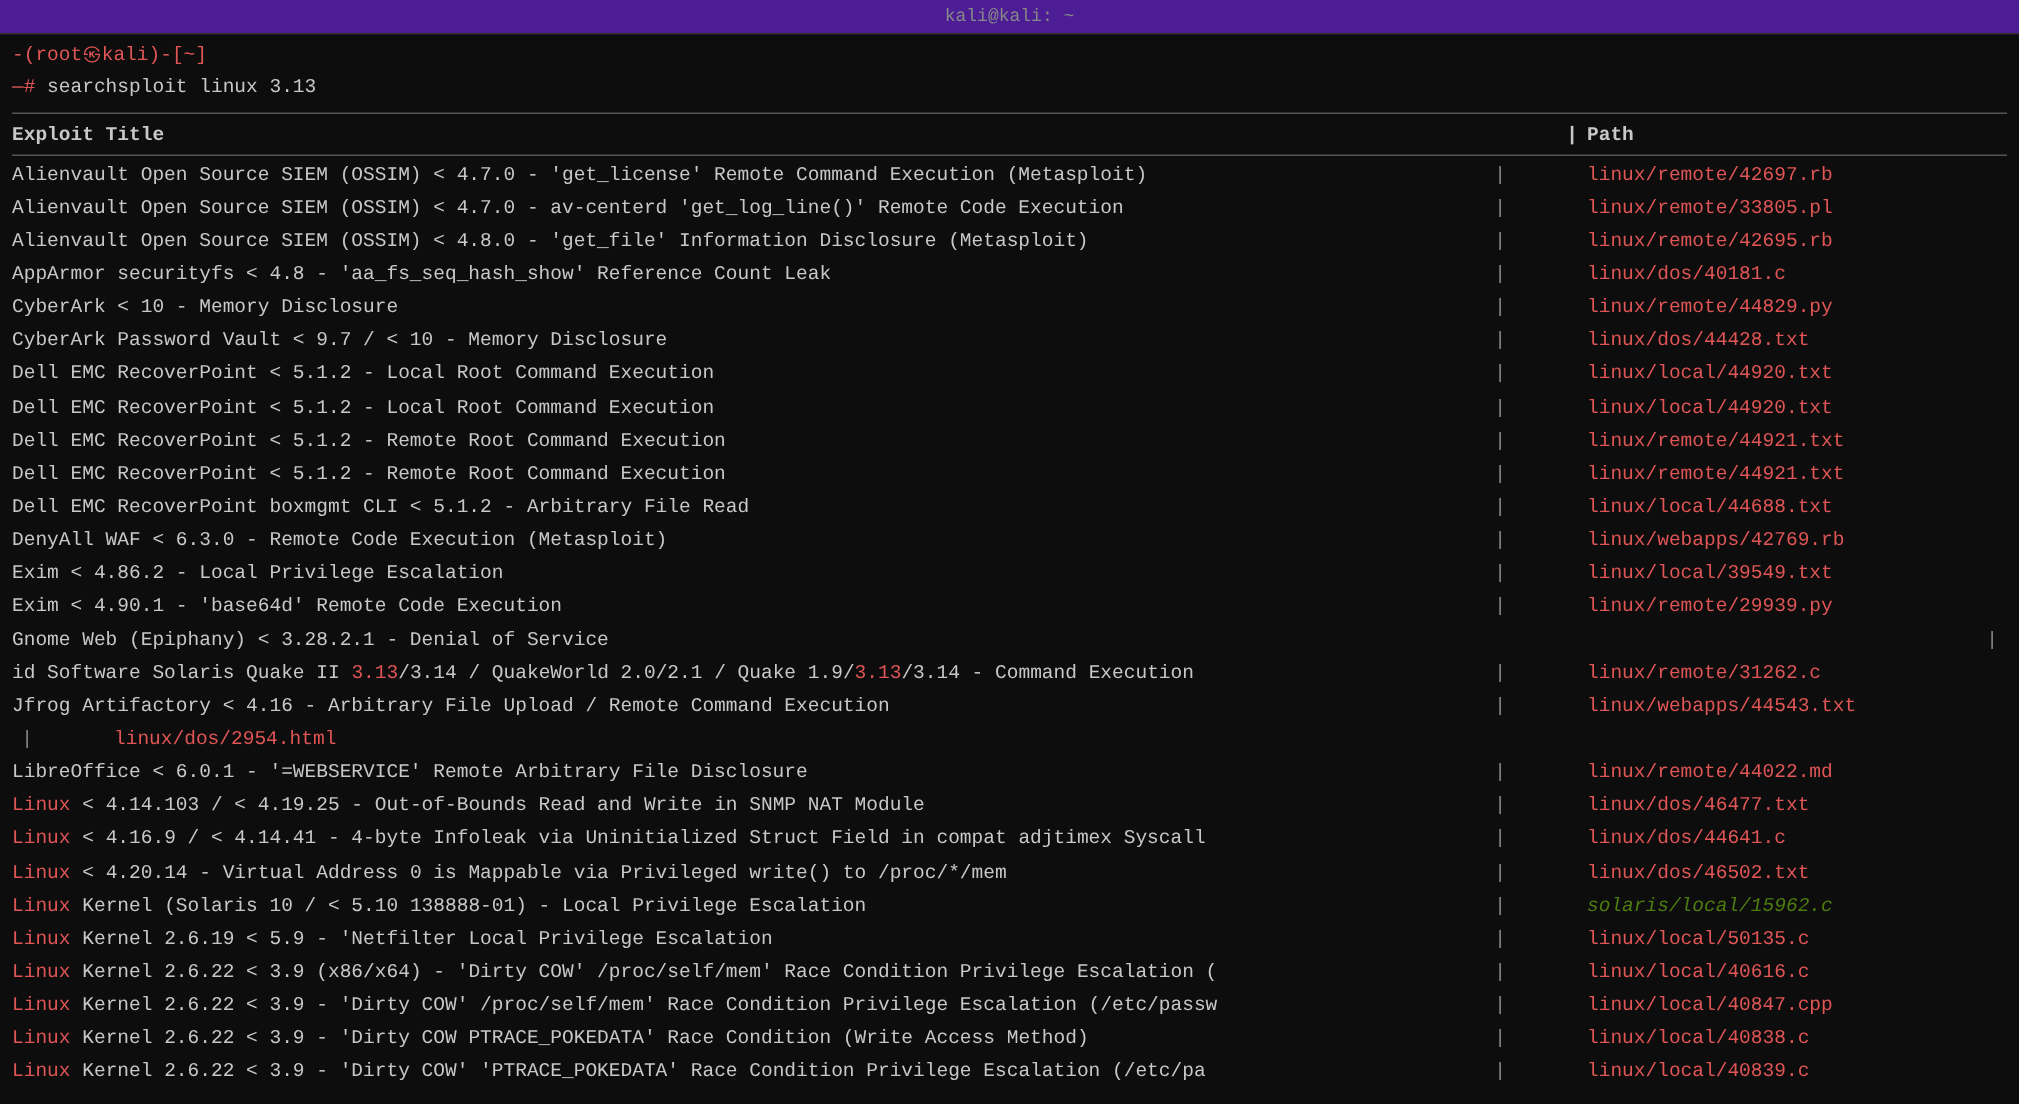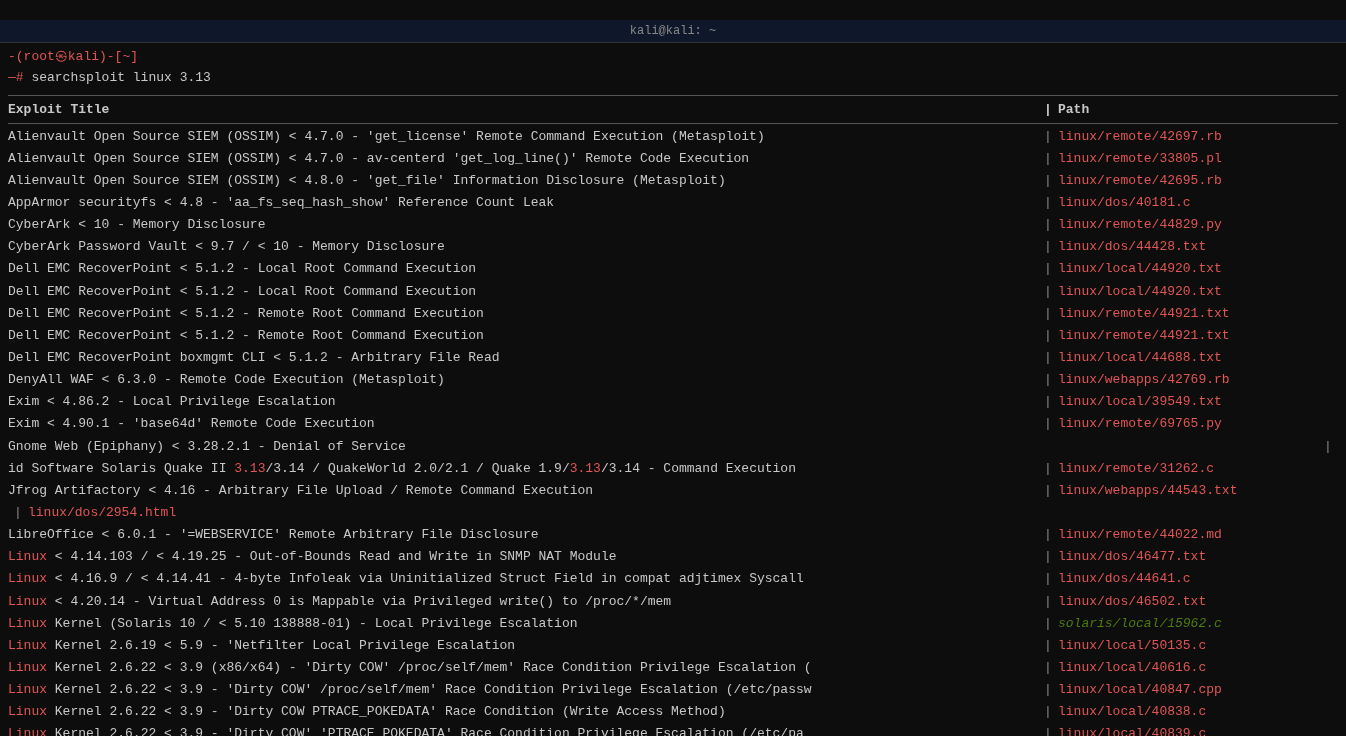--- a/index.html
+++ b/index.html
@@ -12,28 +12,27 @@
       height: 736px;
       overflow: hidden;
     }
     .terminal {
       width: 100%;
       height: 100%;
       display: flex;
       flex-direction: column;
     }
     .title-bar {
-      background: #0f172a;
+      background: #4c1d95;
       text-align: center;
       padding: 4px 0;
       color: #888;
       font-size: 12px;
       border-bottom: 1px solid #333;
       min-height: 22px;
-      margin-top: 20px;
     }
     .prompt-line {
       padding: 4px 8px;
       background: #0d0d0d;
       line-height: 1.6;
     }
     .table-container {
       flex: 1;
       overflow: hidden;
       padding: 0 8px;
@@ -59,20 +58,21 @@
       color: #c8c8c8;
     }
     .col-path {
       width: 280px;
       color: #c8c8c8;
     }
     .data-row {
       display: flex;
       padding: 1px 0;
       line-height: 1.55;
+      gap: 48px;
     }
     .cell-title {
       flex: 1;
       color: #c8c8c8;
       white-space: nowrap;
       overflow: hidden;
     }
     .cell-sep {
       width: 20px;
       text-align: center;
@@ -174,21 +174,21 @@
           <div class="cell-path path-red">linux/webapps/42769.rb</div>
         </div>
         <div class="data-row">
           <div class="cell-title">Exim &lt; 4.86.2 - Local Privilege Escalation</div>
           <div class="cell-sep">|</div>
           <div class="cell-path path-red">linux/local/39549.txt</div>
         </div>
         <div class="data-row">
           <div class="cell-title">Exim &lt; 4.90.1 - 'base64d' Remote Code Execution</div>
           <div class="cell-sep">|</div>
-          <div class="cell-path path-red">linux/remote/69765.py</div>
+          <div class="cell-path path-red">linux/remote/29939.py</div>
         </div>
         <div class="data-row">
           <div class="cell-title">Gnome Web (Epiphany) &lt; 3.28.2.1 - Denial of Service</div>
           <div class="cell-sep">|</div>
         </div>
         <div class="data-row">
           <div class="cell-title">id Software Solaris Quake II <span class="highlight-red">3.13</span>/3.14 / QuakeWorld 2.0/2.1 / Quake 1.9/<span class="highlight-red">3.13</span>/3.14 - Command Execution</div>
           <div class="cell-sep">|</div>
           <div class="cell-path path-red">linux/remote/31262.c</div>
         </div>

